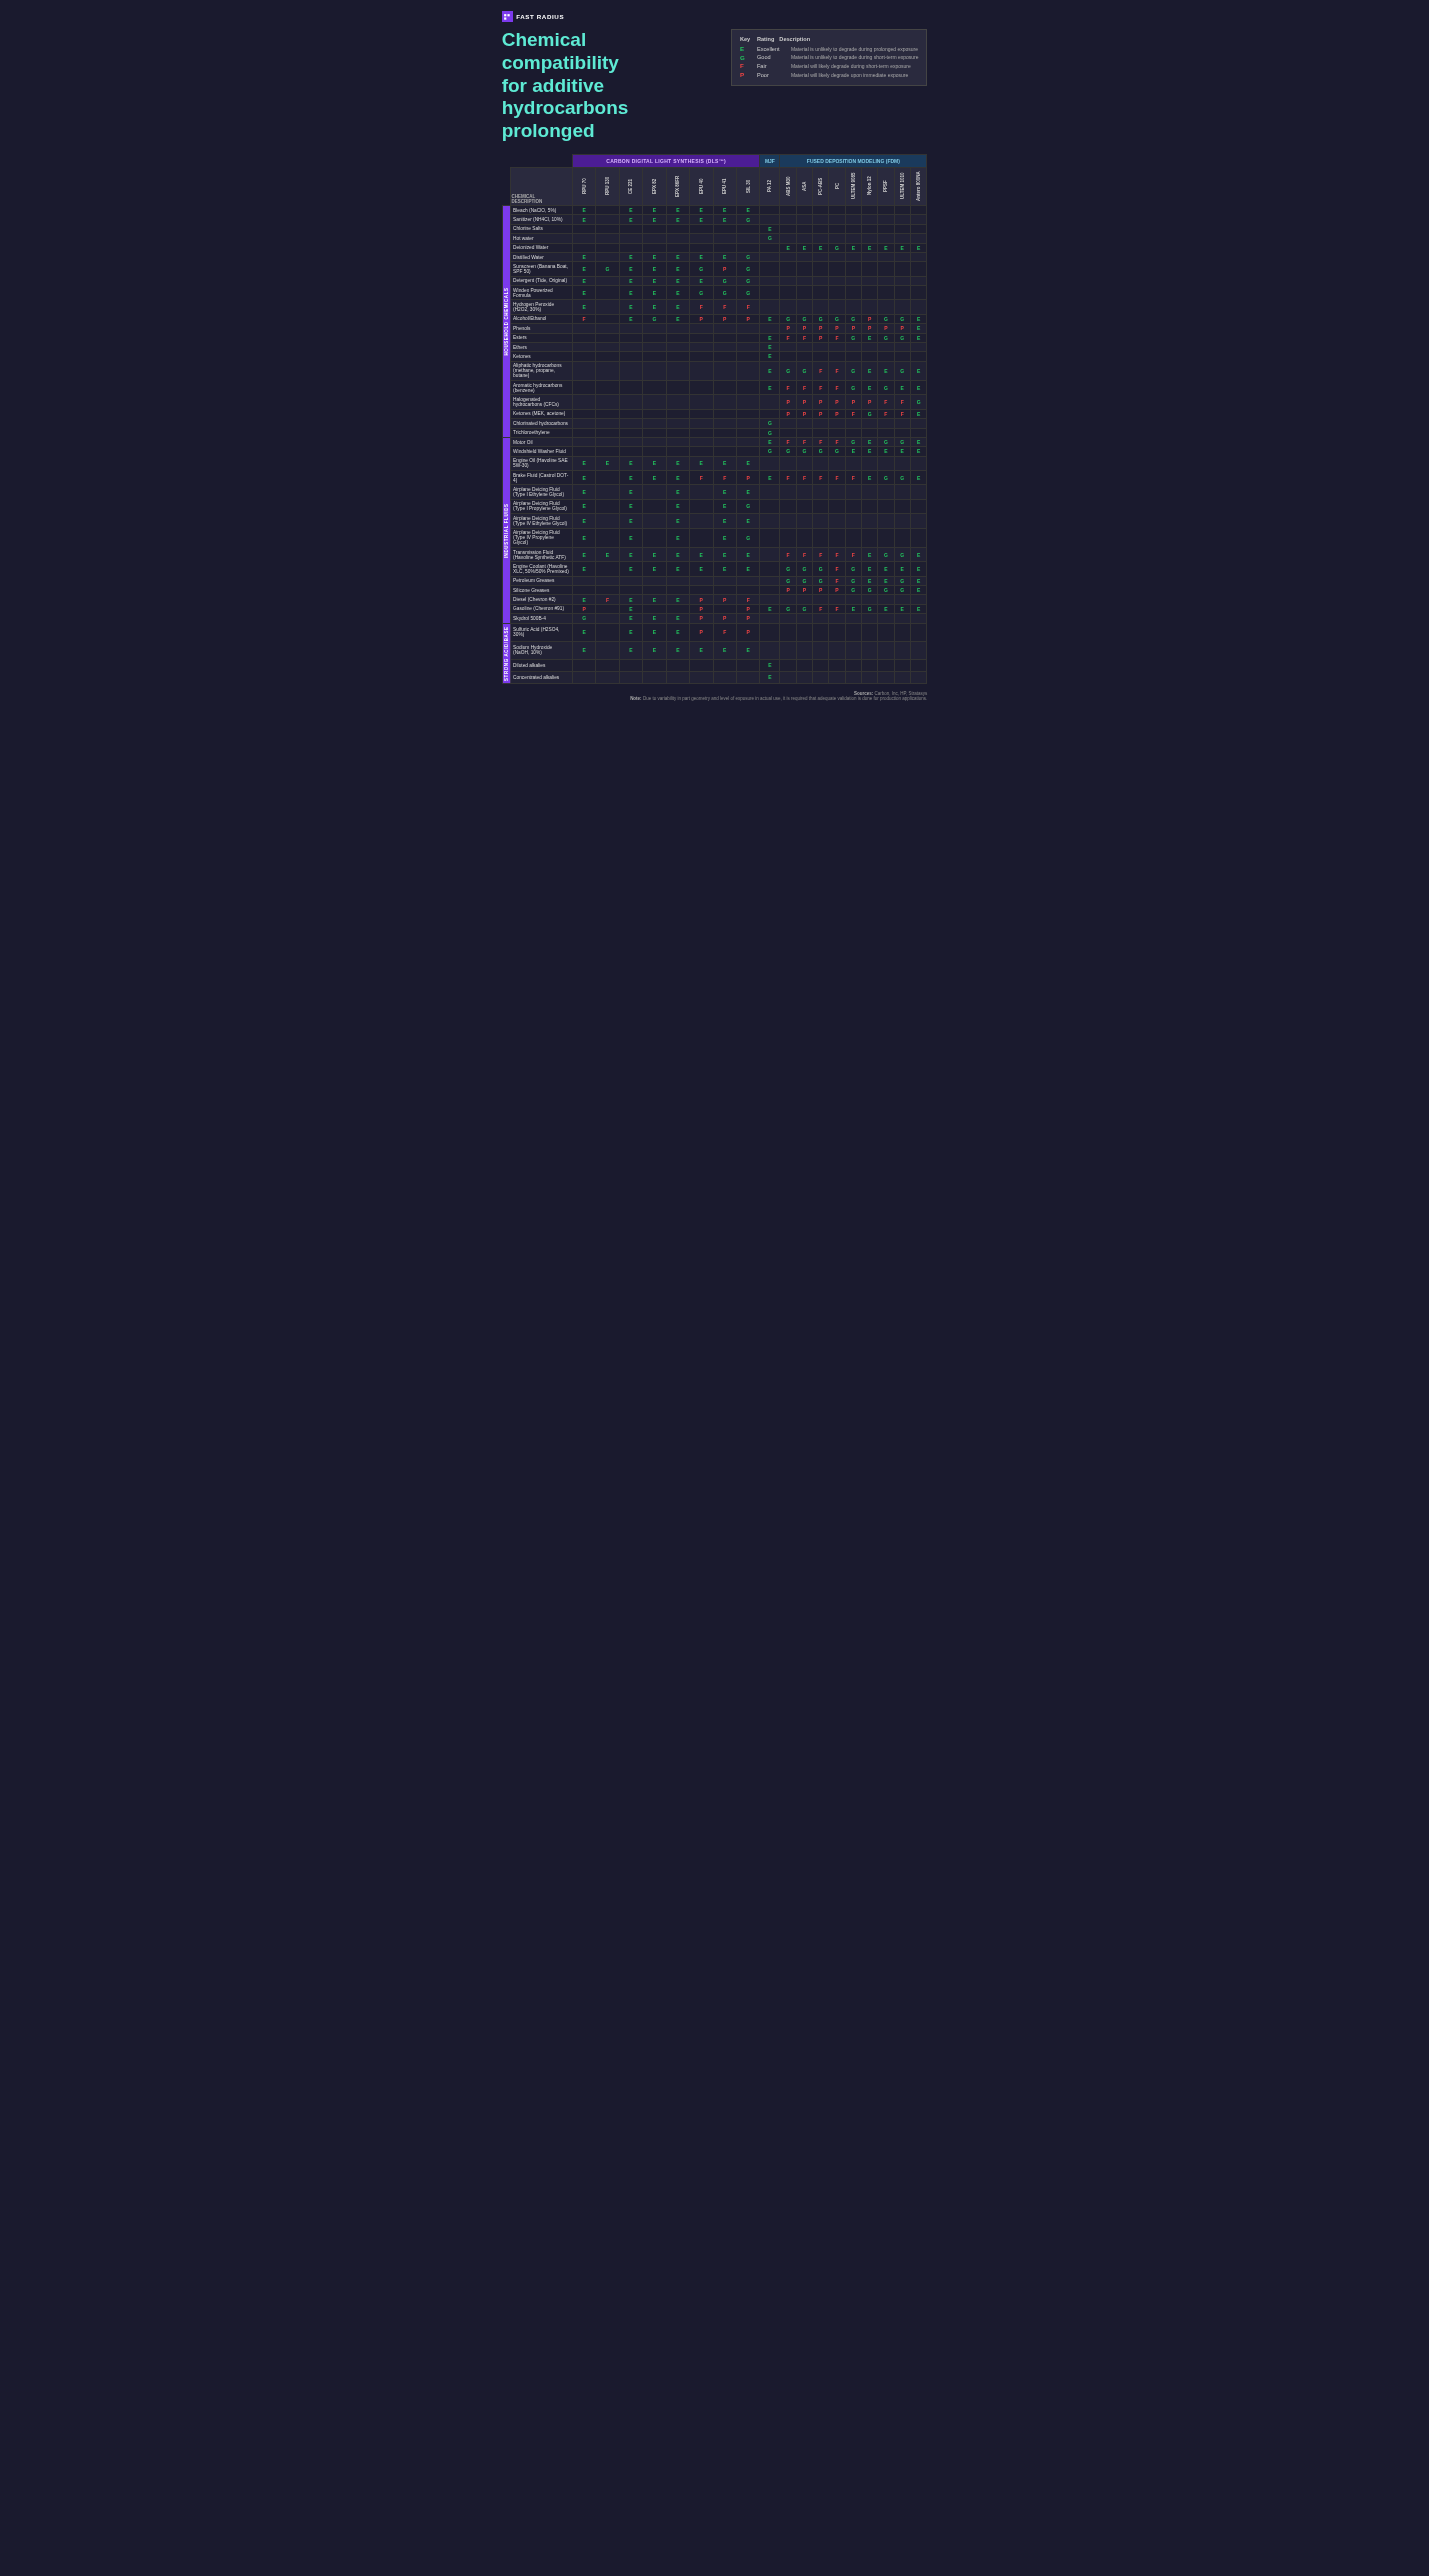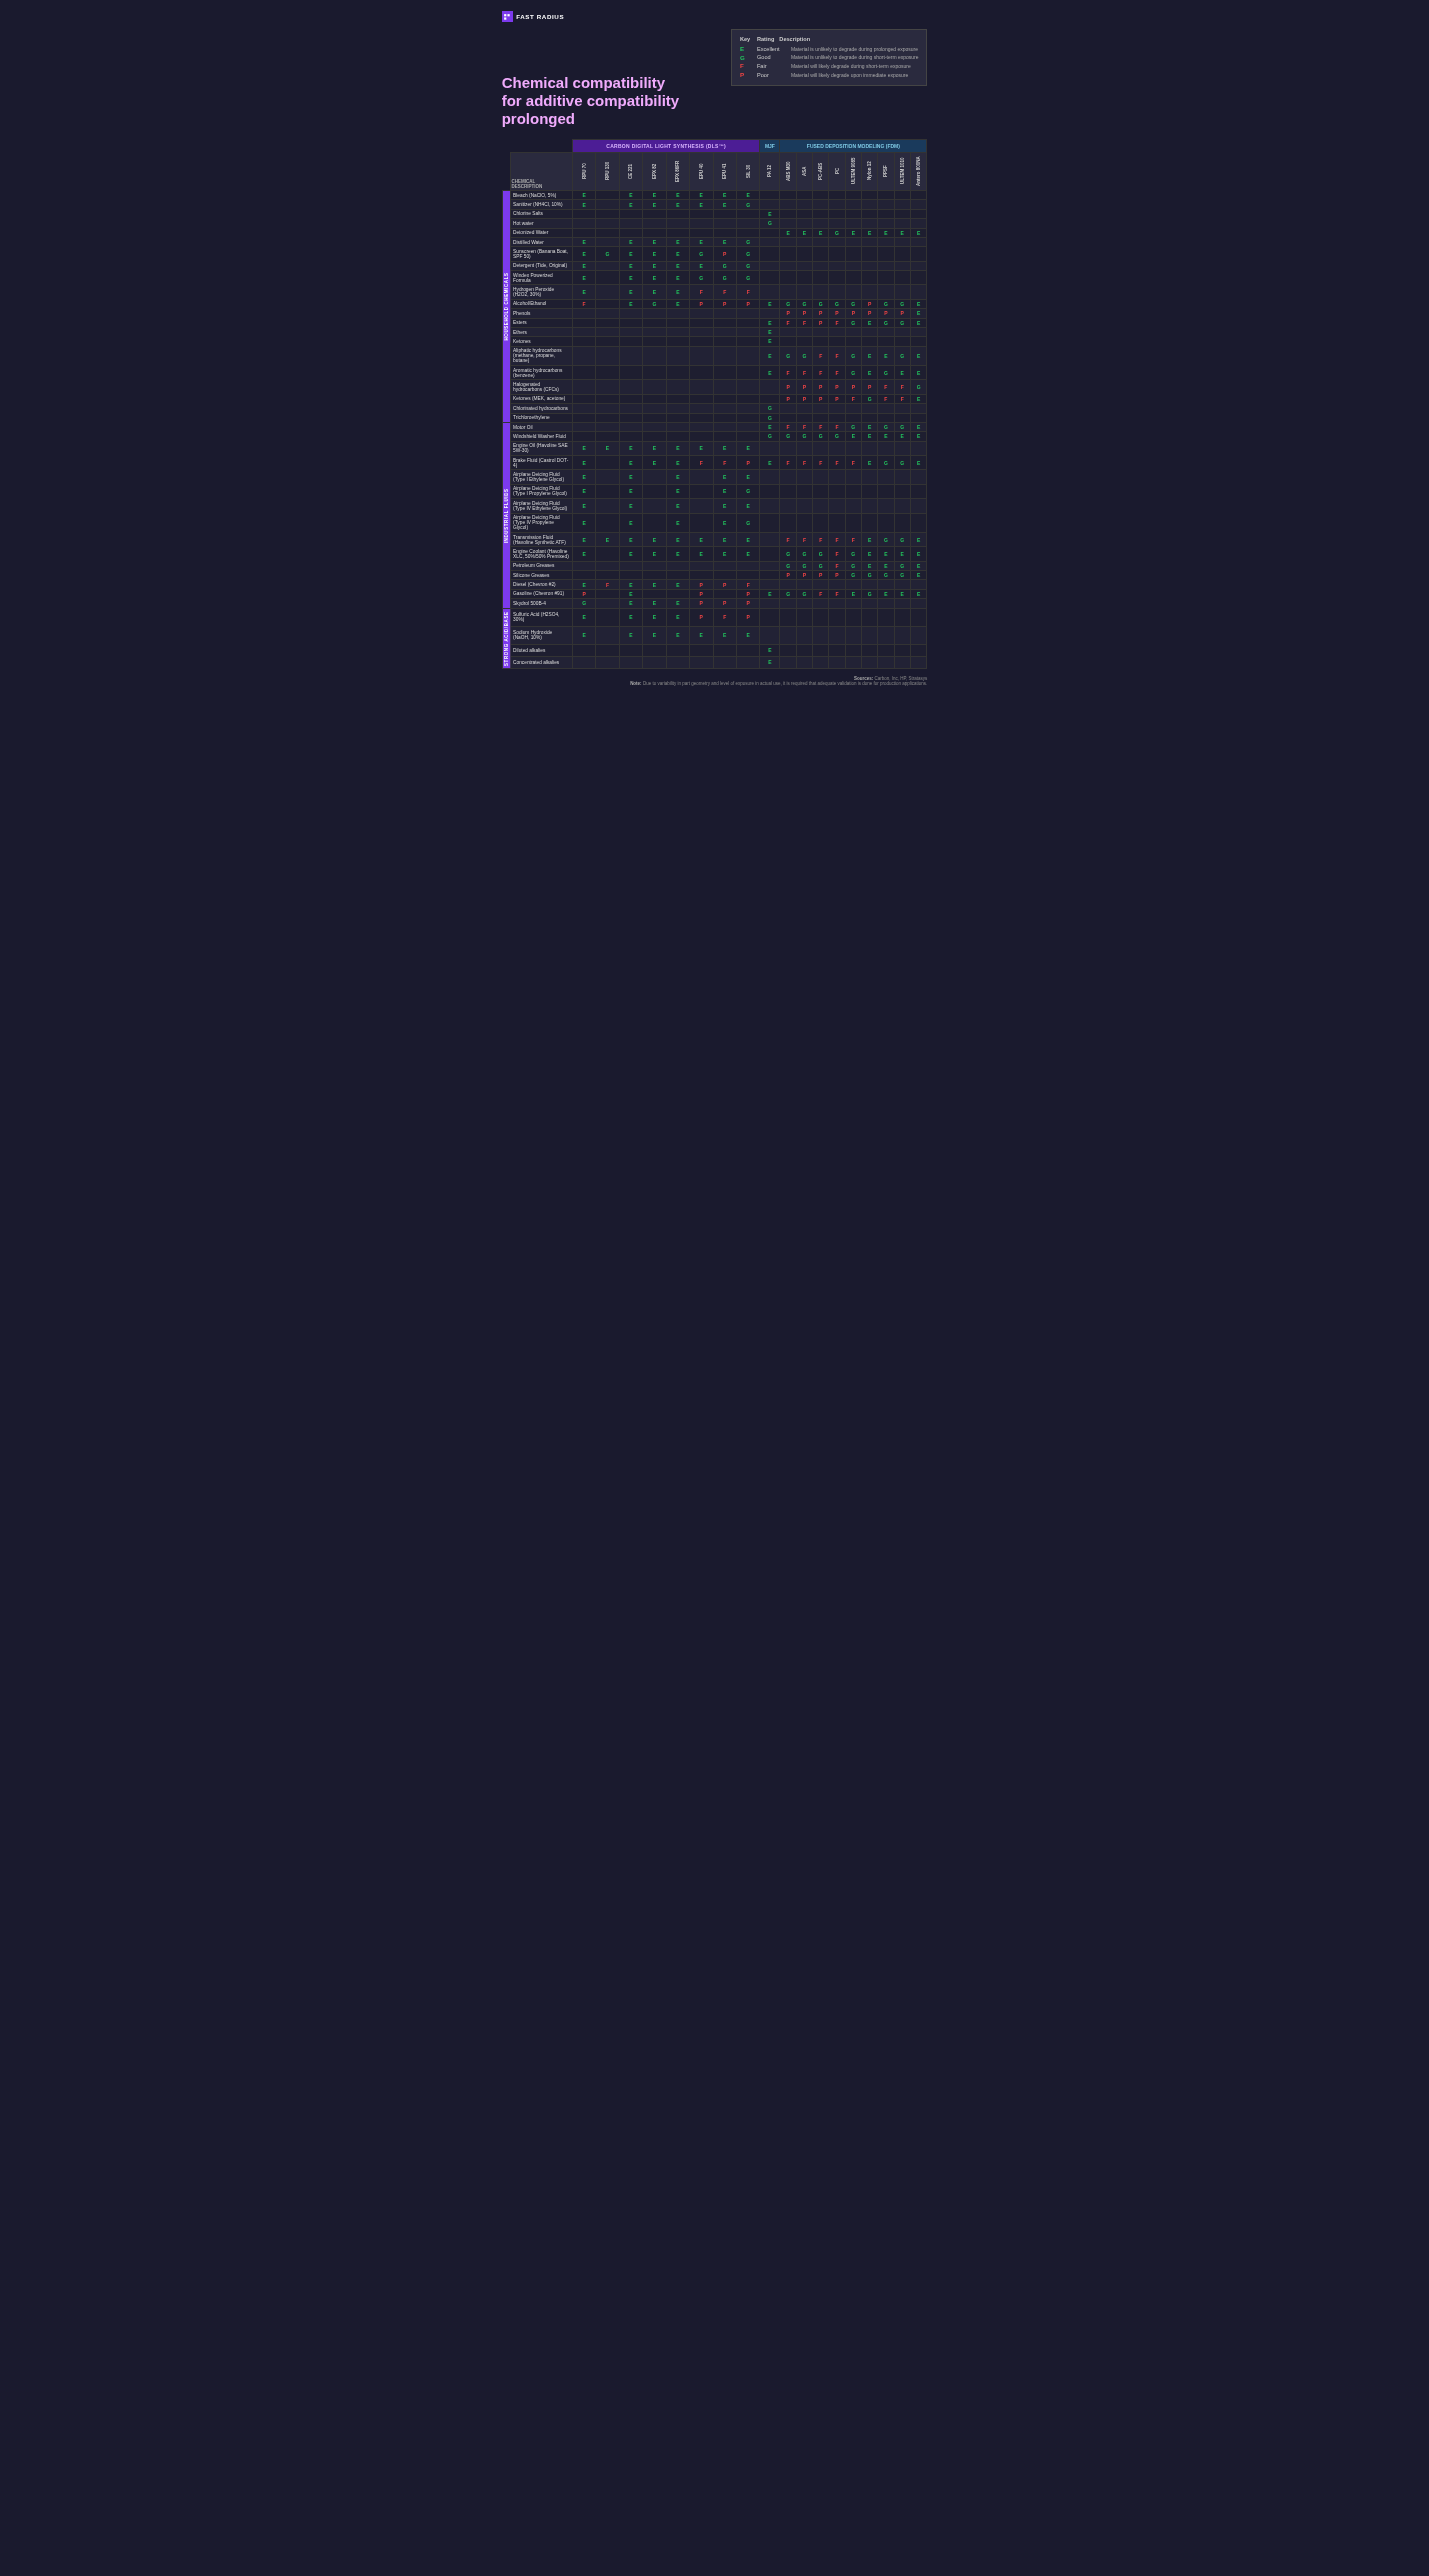--- a/index.html
+++ b/index.html
@@ -40,26 +40,25 @@
       justify-content: center;
       font-size: 5px;
     }
     .main-header {
       display: flex;
       justify-content: space-between;
       align-items: flex-start;
       margin-bottom: 11.2px;
     }
     .main-title {
-      font-size: 15px;
+      font-size: 19px;
       font-weight: bold;
-      color: #f0abfc;
+      color: #5eead4;
       line-height: 1.2;
       max-width: 190px;
-      margin-top: 45px;
     }
     .legend-box {
       background: #2a2a3e;
       border: 0.6px solid #444;
       padding: 5.6px 7.8px;
       min-width: 157px;
       font-size: 5.6px;
     }
     .legend-header {
       display: grid;
@@ -199,21 +198,21 @@
             <rect x="2" y="8" width="4" height="4" fill="white"></rect>
           </svg>
       </div>
       <span>FAST RADIUS</span>
     </div>
   </div>
 
   <div class="main-header">
     <div class="main-title">
       <span>Chemical compatibility</span><br>
-      <span>for additive compatibility</span><br>
+      <span>for additive hydrocarbons</span><br>
       <span>prolonged</span>
     </div>
     <div class="legend-box">
       <div class="legend-header">
         <span>Key</span>
         <span>Rating</span>
         <span>Description</span>
       </div>
       <div class="legend-row">
         <span class="legend-letter e">E</span>

